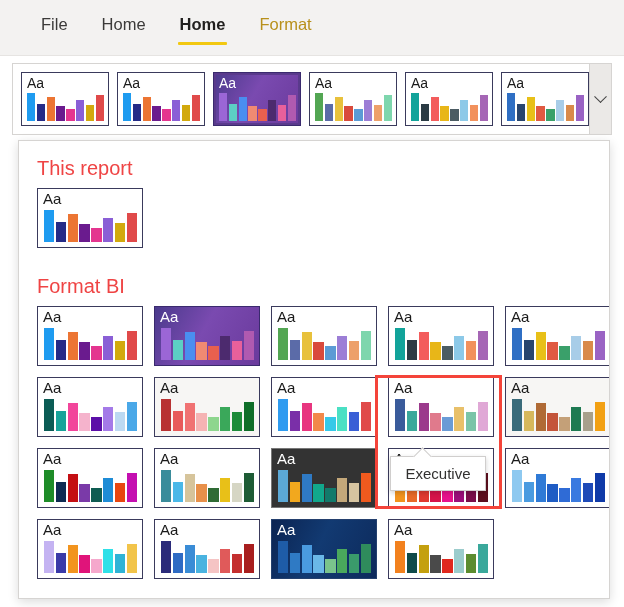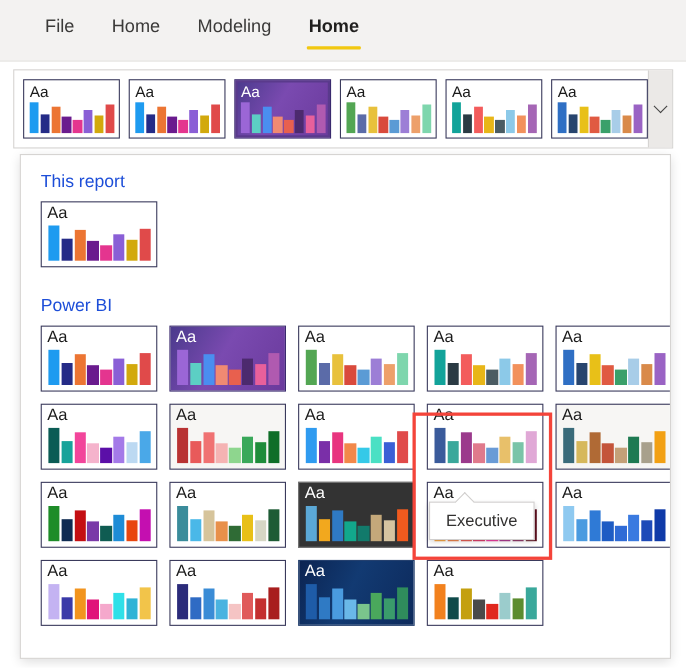--- a/index.html
+++ b/index.html
@@ -150,22 +150,22 @@
     position: absolute;
     left: 18px; top: 140px;
     width: 592px;
     height: 459px;
     background: #ffffff;
     border: 1px solid #d6d4d2;
     box-shadow: 0 3px 10px rgba(0,0,0,0.14);
     overflow: hidden;
   }
   .gal-section-title {
-    font-size: 16px;
-    color: #1d4ed8;
+    font-size: 20px;
+    color: #ef4444;
     padding: 16px 0 8px 18px;
   }
   .gal-row {
     display: flex;
     gap: 11px;
     padding-left: 18px;
     margin-bottom: 11px;
   }
 
   
@@ -210,22 +210,22 @@
 <body>
 
 <div id="app">
 
   <div class="bg-report-title">Executive Summary – Finance Rep</div>
 
   <div class="ribbon">
     <div class="ribbon-inner" id="ribbon-tabs">
         <div class="ribbon-tab"><span>File</span></div>
         <div class="ribbon-tab"><span>Home</span></div>
-        <div class="ribbon-tab"><span>Modeling</span></div>
         <div class="ribbon-tab active"><span>Home</span><div class="tab-underline"></div></div>
+        <div class="ribbon-tab contextual"><span>Format</span></div>
       </div>
   </div>
 
   <div class="themes-strip">
     <div class="strip-tiles" id="strip-tiles">
         <div class="tile">
           <div class="aa">Aa</div>
           <div class="bars">
             <i style="background: rgb(30, 155, 240); height: 100%;"></i>
             <i style="background: rgb(37, 43, 135); height: 62%;"></i>
@@ -318,21 +318,21 @@
             <i style="background: rgb(37, 43, 135); height: 62%;"></i>
             <i style="background: rgb(236, 117, 51); height: 86%;"></i>
             <i style="background: rgb(106, 27, 142); height: 55%;"></i>
             <i style="background: rgb(228, 53, 143); height: 44%;"></i>
             <i style="background: rgb(138, 95, 214); height: 76%;"></i>
             <i style="background: rgb(210, 169, 13); height: 58%;"></i>
             <i style="background: rgb(224, 74, 74); height: 92%;"></i>
           </div>
         </div>
       </div>
-      <div class="gal-section-title">Power BI</div>
+      <div class="gal-section-title">Format BI</div>
       <div class="gal-row">
         <div class="tile">
           <div class="aa">Aa</div>
           <div class="bars">
             <i style="background: rgb(30, 155, 240); height: 100%;"></i>
             <i style="background: rgb(37, 43, 135); height: 62%;"></i>
             <i style="background: rgb(236, 117, 51); height: 86%;"></i>
             <i style="background: rgb(106, 27, 142); height: 55%;"></i>
             <i style="background: rgb(228, 53, 143); height: 44%;"></i>
             <i style="background: rgb(138, 95, 214); height: 76%;"></i>

